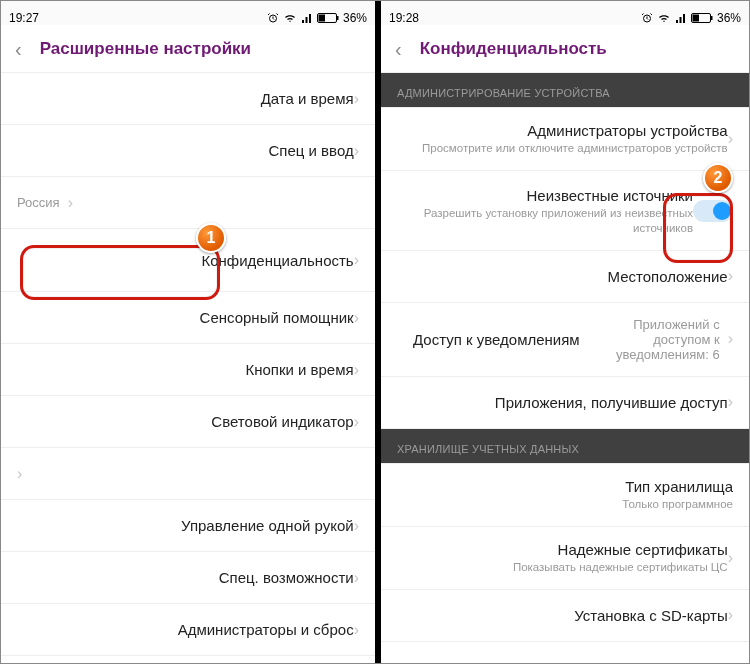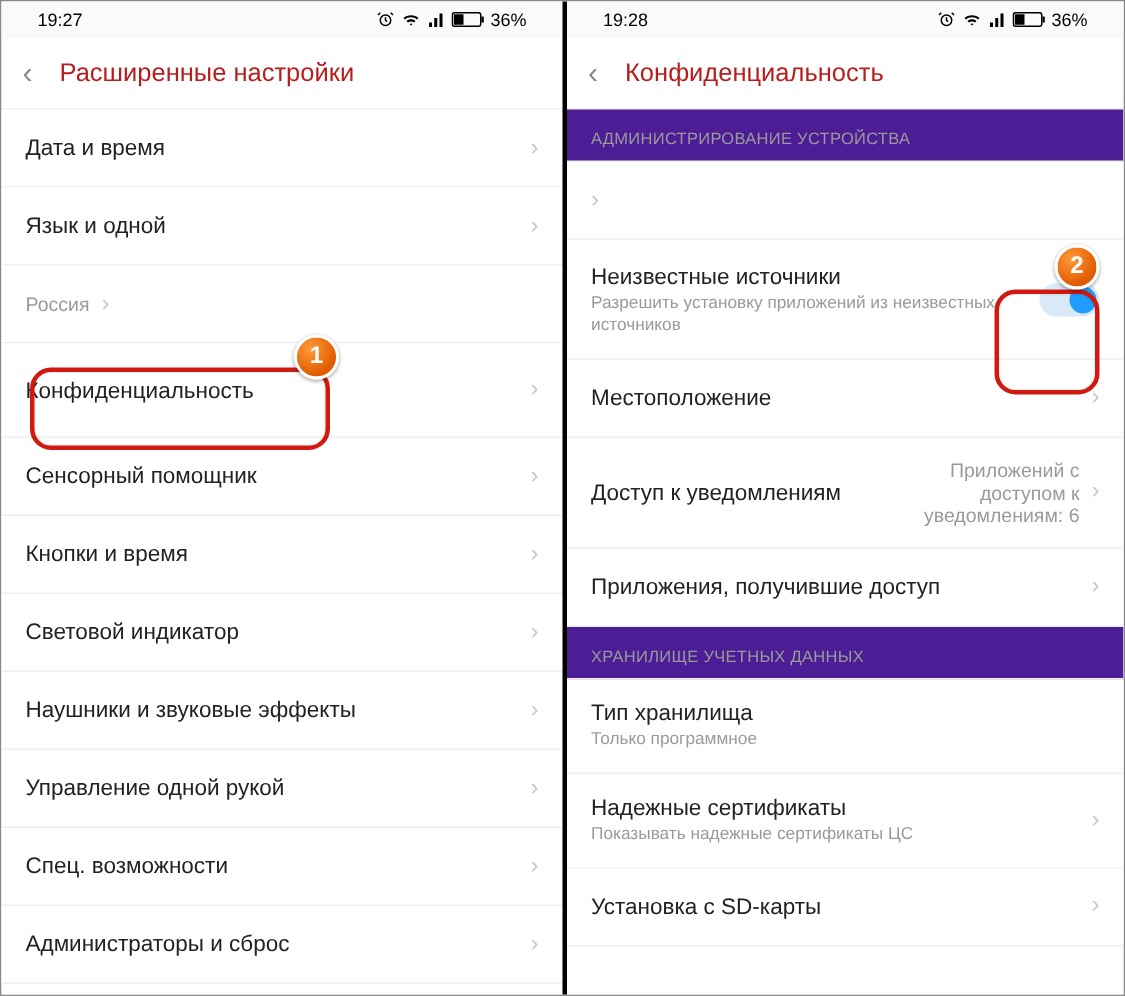--- a/index.html
+++ b/index.html
@@ -17,64 +17,64 @@
     width: 100%;
     height: 100%;
   }
   .screen {
     width: 375px;
     height: 662px;
     position: relative;
     background: #fff;
     overflow: hidden;
   }
-  .screen + .screen { border-left: 3px solid #000000; }
+  .screen + .screen { border-left: 6px solid #000000; }
   .statusbar {
     height: 24px;
     display: flex;
     justify-content: space-between;
-    align-items: center;
-    padding: 0 24px;
+    align-items: flex-end;
+    padding: 0 8px;
     font-size: 12px;
     color: #000;
     background: #fafafa;
   }
   .status-right { display: flex; align-items: center; gap: 4px; }
   .alarm-icon, .wifi-icon, .signal-icon, .battery-icon {
     display: inline-flex; align-items: center; justify-content: center;
   }
   .header {
     height: 48px;
     display: flex;
     align-items: center;
     padding: 0 14px;
     border-bottom: 1px solid #eee;
     gap: 18px;
   }
   .back-arrow { color: #888; font-size: 20px; line-height: 1; }
-  .header-title { font-size: 17px; font-weight: 400; color: #b91c1c; }
+  .header-title { font-size: 17px; font-weight: 700; color: #701a75; }
   .list { }
   .section-header {
     font-size: 11px;
     color: #9a9a9a;
     padding: 14px 16px 8px;
     letter-spacing: .2px;
-    background: #4c1d95;
+    background: #404040;
     border-bottom: 1px solid #eee;
   }
   .row {
     display: flex;
     align-items: center;
     padding: 14px 16px;
     border-bottom: 1px solid #eee;
     min-height: 52px;
     position: relative;
     background: #fff;
   }
-  .row-main { flex: 1; display: flex; flex-direction: column; gap: 2px; min-width: 0; }
+  .row-main { flex: 1; display: flex; flex-direction: column; gap: 2px; min-width: 0; text-align: right; }
   .row-label { font-size: 15px; color: #222; }
   .row-sub { font-size: 11.5px; color: #9a9a9a; line-height: 1.3; }
   .row-value { font-size: 13px; color: #9a9a9a; margin-right: 8px; text-align: right; }
   .chevron { color: #c7c7c7; font-size: 16px; }
   .toggle {
     width: 40px; height: 22px; border-radius: 11px;
     background: #d8eaf7; position: relative;
   }
   .toggle .knob {
     position: absolute; right: 2px; top: 2px;
@@ -149,21 +149,21 @@
     </div>
     <div class="list">
       <div class="row">
         <div class="row-main">
             <span class="row-label">Дата и время</span>
           </div>
         <span class="chevron">›</span>
       </div>
       <div class="row">
         <div class="row-main">
-            <span class="row-label">Язык и одной</span>
+            <span class="row-label">Спец и ввод</span>
           </div>
         <span class="chevron">›</span>
       </div>
       <div class="row">
         <span class="row-value">Россия</span>
         <span class="chevron">›</span>
       </div>
       <div class="row" style="padding-top:22px;padding-bottom:22px">
         <div class="row-main">
             <span class="row-label">Конфиденциальность</span>
@@ -182,23 +182,20 @@
           </div>
         <span class="chevron">›</span>
       </div>
       <div class="row">
         <div class="row-main">
             <span class="row-label">Световой индикатор</span>
           </div>
         <span class="chevron">›</span>
       </div>
       <div class="row">
-        <div class="row-main">
-            <span class="row-label">Наушники и звуковые эффекты</span>
-          </div>
         <span class="chevron">›</span>
       </div>
       <div class="row">
         <div class="row-main">
             <span class="row-label">Управление одной рукой</span>
           </div>
         <span class="chevron">›</span>
       </div>
       <div class="row">
         <div class="row-main">
@@ -246,20 +243,24 @@
       </span>
     </div>
     <div class="header">
       <span class="back-arrow">‹</span>
       <span class="header-title">Конфиденциальность</span>
     </div>
     <div class="list">
       <div class="section-header">АДМИНИСТРИРОВАНИЕ УСТРОЙСТВА</div>
 
       <div class="row">
+        <div class="row-main">
+          <span class="row-label">Администраторы устройства</span>
+          <span class="row-sub">Просмотрите или отключите администраторов устройств</span>
+        </div>
         <span class="chevron">›</span>
       </div>
 
       <div class="row" style="padding-top:16px;">
         <div class="row-main">
           <span class="row-label">Неизвестные источники</span>
           <span class="row-sub">Разрешить установку приложений из неизвестных источников</span>
         </div>
         <div class="toggle">
             <div class="knob"></div>

